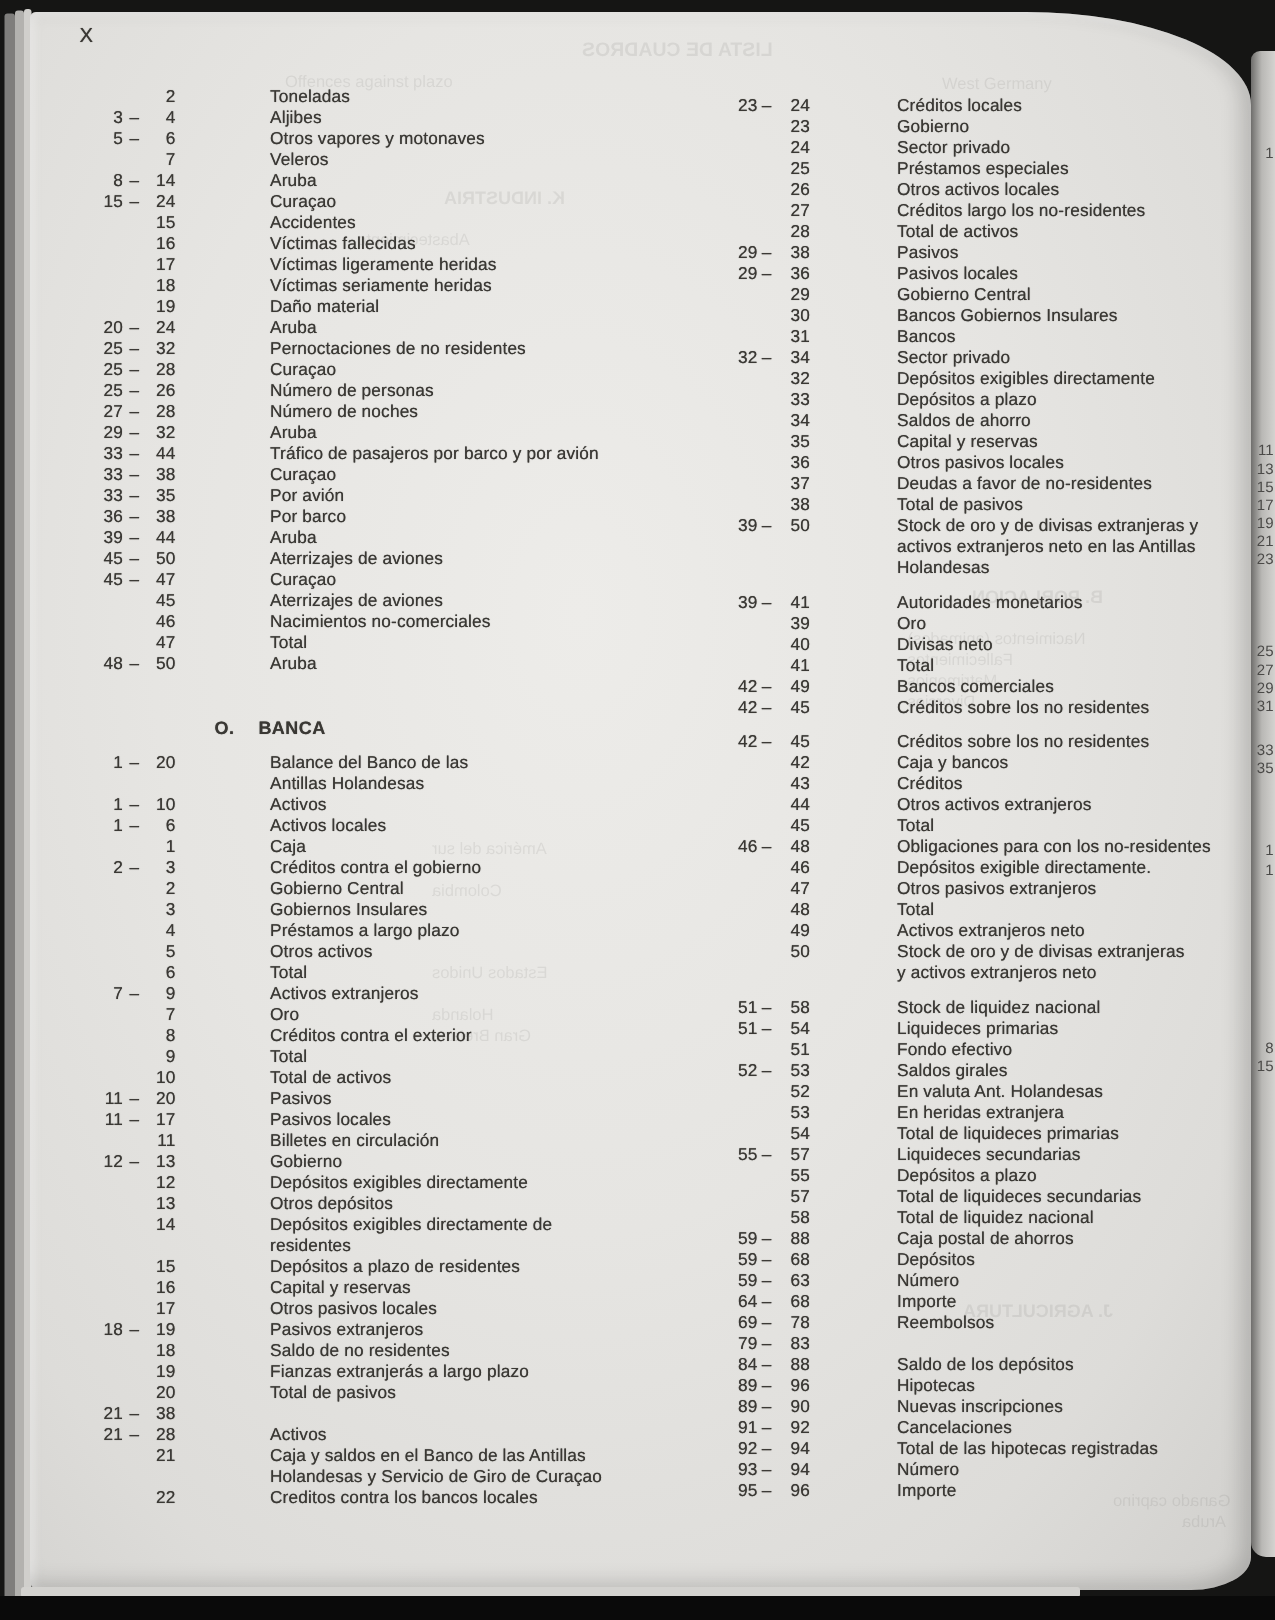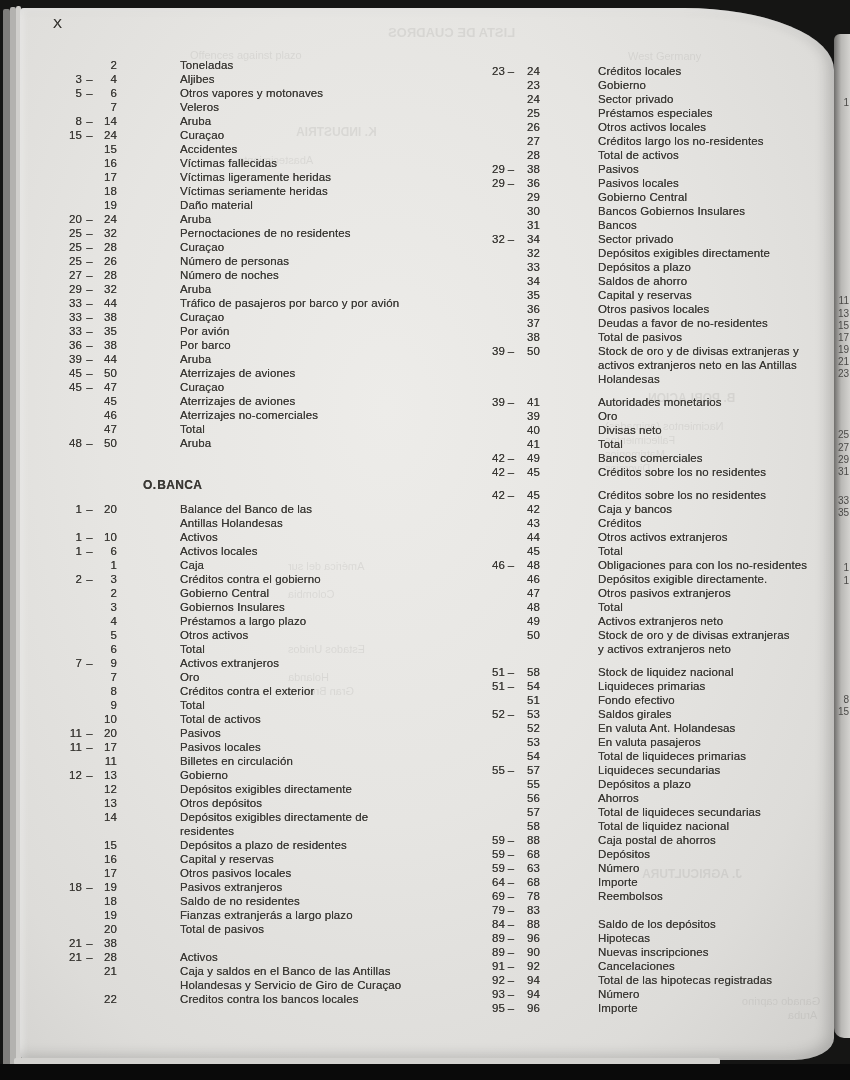--- a/index.html
+++ b/index.html
@@ -40,21 +40,21 @@
   .row{display:grid;grid-template-columns:27px 15px 20px 1fr;align-items:start;}
   .col-right .row{grid-template-columns:25px 12px 23px 1fr;}
   .row .na{text-align:right;}
   .row .dash{text-align:center;}
   .row .nb{text-align:right;}
   .row .lbl{padding-left:63px;white-space:pre-line;width:270px;}
   .col-right .row .lbl{padding-left:58px;width:252px;}
   .spacer{width:100%;}
   .sec-heading{font-weight:bold;font-size:12px;letter-spacing:0.3px;}
   .sec-heading .letter{display:inline-block;margin-left:88px;}
-  .sec-heading .title{display:inline-block;margin-left:1px;}
+  .sec-heading .title{display:inline-block;margin-left:16px;}
   .pageno{
     position:absolute;left:53px;top:16px;font-size:13.5px;color:#3a3834;
     text-shadow:0 0 0.6px rgba(58,56,52,0.9);
   }
   
   .ghost{
     position:absolute;color:#55534f;opacity:0.10;white-space:nowrap;
     line-height:12px;
   }
   .ghost.m{transform:scaleX(-1);}
@@ -220,21 +220,21 @@
         <div class="row">
           <span class="na"></span>
           <span class="dash"></span>
           <span class="nb">45</span>
           <span class="lbl">Aterrizajes de aviones</span>
         </div>
         <div class="row">
           <span class="na"></span>
           <span class="dash"></span>
           <span class="nb">46</span>
-          <span class="lbl">Aterrizajes no-comerciales</span>
+          <span class="lbl">Nacimientos no-comerciales</span>
         </div>
         <div class="row">
           <span class="na"></span>
           <span class="dash"></span>
           <span class="nb">47</span>
           <span class="lbl">Total</span>
         </div>
         <div class="row">
           <span class="na">48</span>
           <span class="dash">–</span>
@@ -707,45 +707,39 @@
         <div class="row">
           <span class="na"></span>
           <span class="dash"></span>
           <span class="nb">52</span>
           <span class="lbl">En valuta Ant. Holandesas</span>
         </div>
         <div class="row">
           <span class="na"></span>
           <span class="dash"></span>
           <span class="nb">53</span>
-          <span class="lbl">En valuta pasajeros</span>
+          <span class="lbl">En heridas extranjera</span>
         </div>
         <div class="row">
           <span class="na"></span>
           <span class="dash"></span>
           <span class="nb">54</span>
           <span class="lbl">Total de liquideces primarias</span>
         </div>
         <div class="row">
           <span class="na">55</span>
           <span class="dash">–</span>
           <span class="nb">57</span>
           <span class="lbl">Liquideces secundarias</span>
         </div>
         <div class="row">
           <span class="na"></span>
           <span class="dash"></span>
           <span class="nb">55</span>
           <span class="lbl">Depósitos a plazo</span>
-        </div>
-        <div class="row">
-          <span class="na"></span>
-          <span class="dash"></span>
-          <span class="nb">56</span>
-          <span class="lbl">Ahorros</span>
         </div>
         <div class="row">
           <span class="na"></span>
           <span class="dash"></span>
           <span class="nb">57</span>
           <span class="lbl">Total de liquideces secundarias</span>
         </div>
         <div class="row">
           <span class="na"></span>
           <span class="dash"></span>

